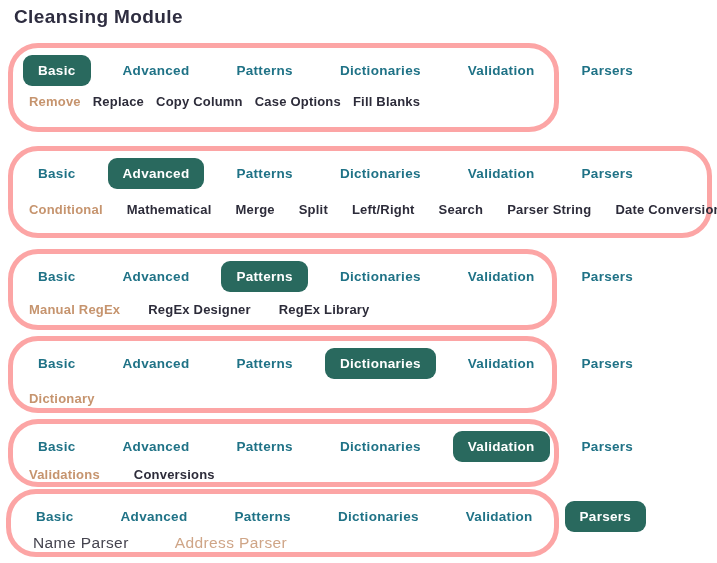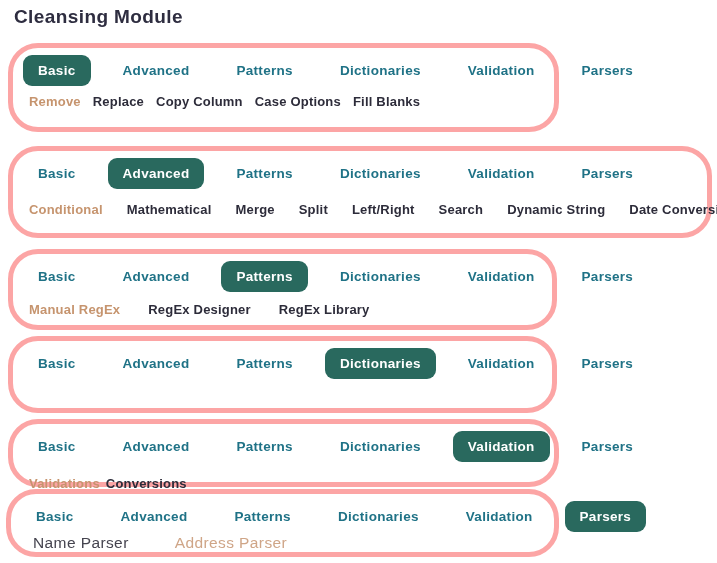--- a/index.html
+++ b/index.html
@@ -38,21 +38,21 @@
     display:flex; align-items:center; gap:24px; padding-left:8px;
     font-size:13px; font-weight:700; letter-spacing:.2px; color:var(--dark);
   }
   .sub { white-space:nowrap; cursor:pointer; }
   .sub.active { color:var(--tan); }
 
   .p1 .sub-row { margin-top:8px; gap:12px; }
   .p2 .sub-row { margin-top:13px; }
   .p3 .sub-row { margin-top:10px; gap:28px; }
   .p4 .sub-row { margin-top:12px; }
-  .p5 .sub-row { margin-top:14px; gap:6px; }
+  .p5 .sub-row { margin-top:5px; gap:34px; }
   .p6 .sub-row { margin-top:2px; gap:46px; padding-left:14px;
                  font-size:15.5px; font-weight:400; letter-spacing:.4px; }
   .p6 .sub { color:#45444f; }
   .p6 .sub.active { color:var(--tan-light); }
 </style>
 </head>
 <body>
 
 <div id="screen">
   <div class="page-title">Cleansing Module</div>
@@ -83,21 +83,21 @@
           <div class="tab">Validation</div>
           <div class="tab">Parsers</div>
         </div>
         <div class="sub-row">
           <span class="sub active">Conditional</span>
           <span class="sub">Mathematical</span>
           <span class="sub">Merge</span>
           <span class="sub">Split</span>
           <span class="sub">Left/Right</span>
           <span class="sub">Search</span>
-          <span class="sub">Dynamic String</span>
+          <span class="sub">Parser String</span>
           <span class="sub">Date Conversion</span>
         </div>
       </div>
       <div class="panel p3">
         <div class="tab-row">
           <div class="tab">Basic</div>
           <div class="tab">Advanced</div>
           <div class="tab active">Patterns</div>
           <div class="tab">Dictionaries</div>
           <div class="tab">Validation</div>
@@ -110,20 +110,23 @@
         </div>
       </div>
       <div class="panel p4">
         <div class="tab-row">
           <div class="tab">Basic</div>
           <div class="tab">Advanced</div>
           <div class="tab">Patterns</div>
           <div class="tab active">Dictionaries</div>
           <div class="tab">Validation</div>
           <div class="tab">Parsers</div>
+        </div>
+        <div class="sub-row">
+          <span class="sub active">Dictionary</span>
         </div>
       </div>
       <div class="panel p5">
         <div class="tab-row">
           <div class="tab">Basic</div>
           <div class="tab">Advanced</div>
           <div class="tab">Patterns</div>
           <div class="tab">Dictionaries</div>
           <div class="tab active">Validation</div>
           <div class="tab">Parsers</div>

